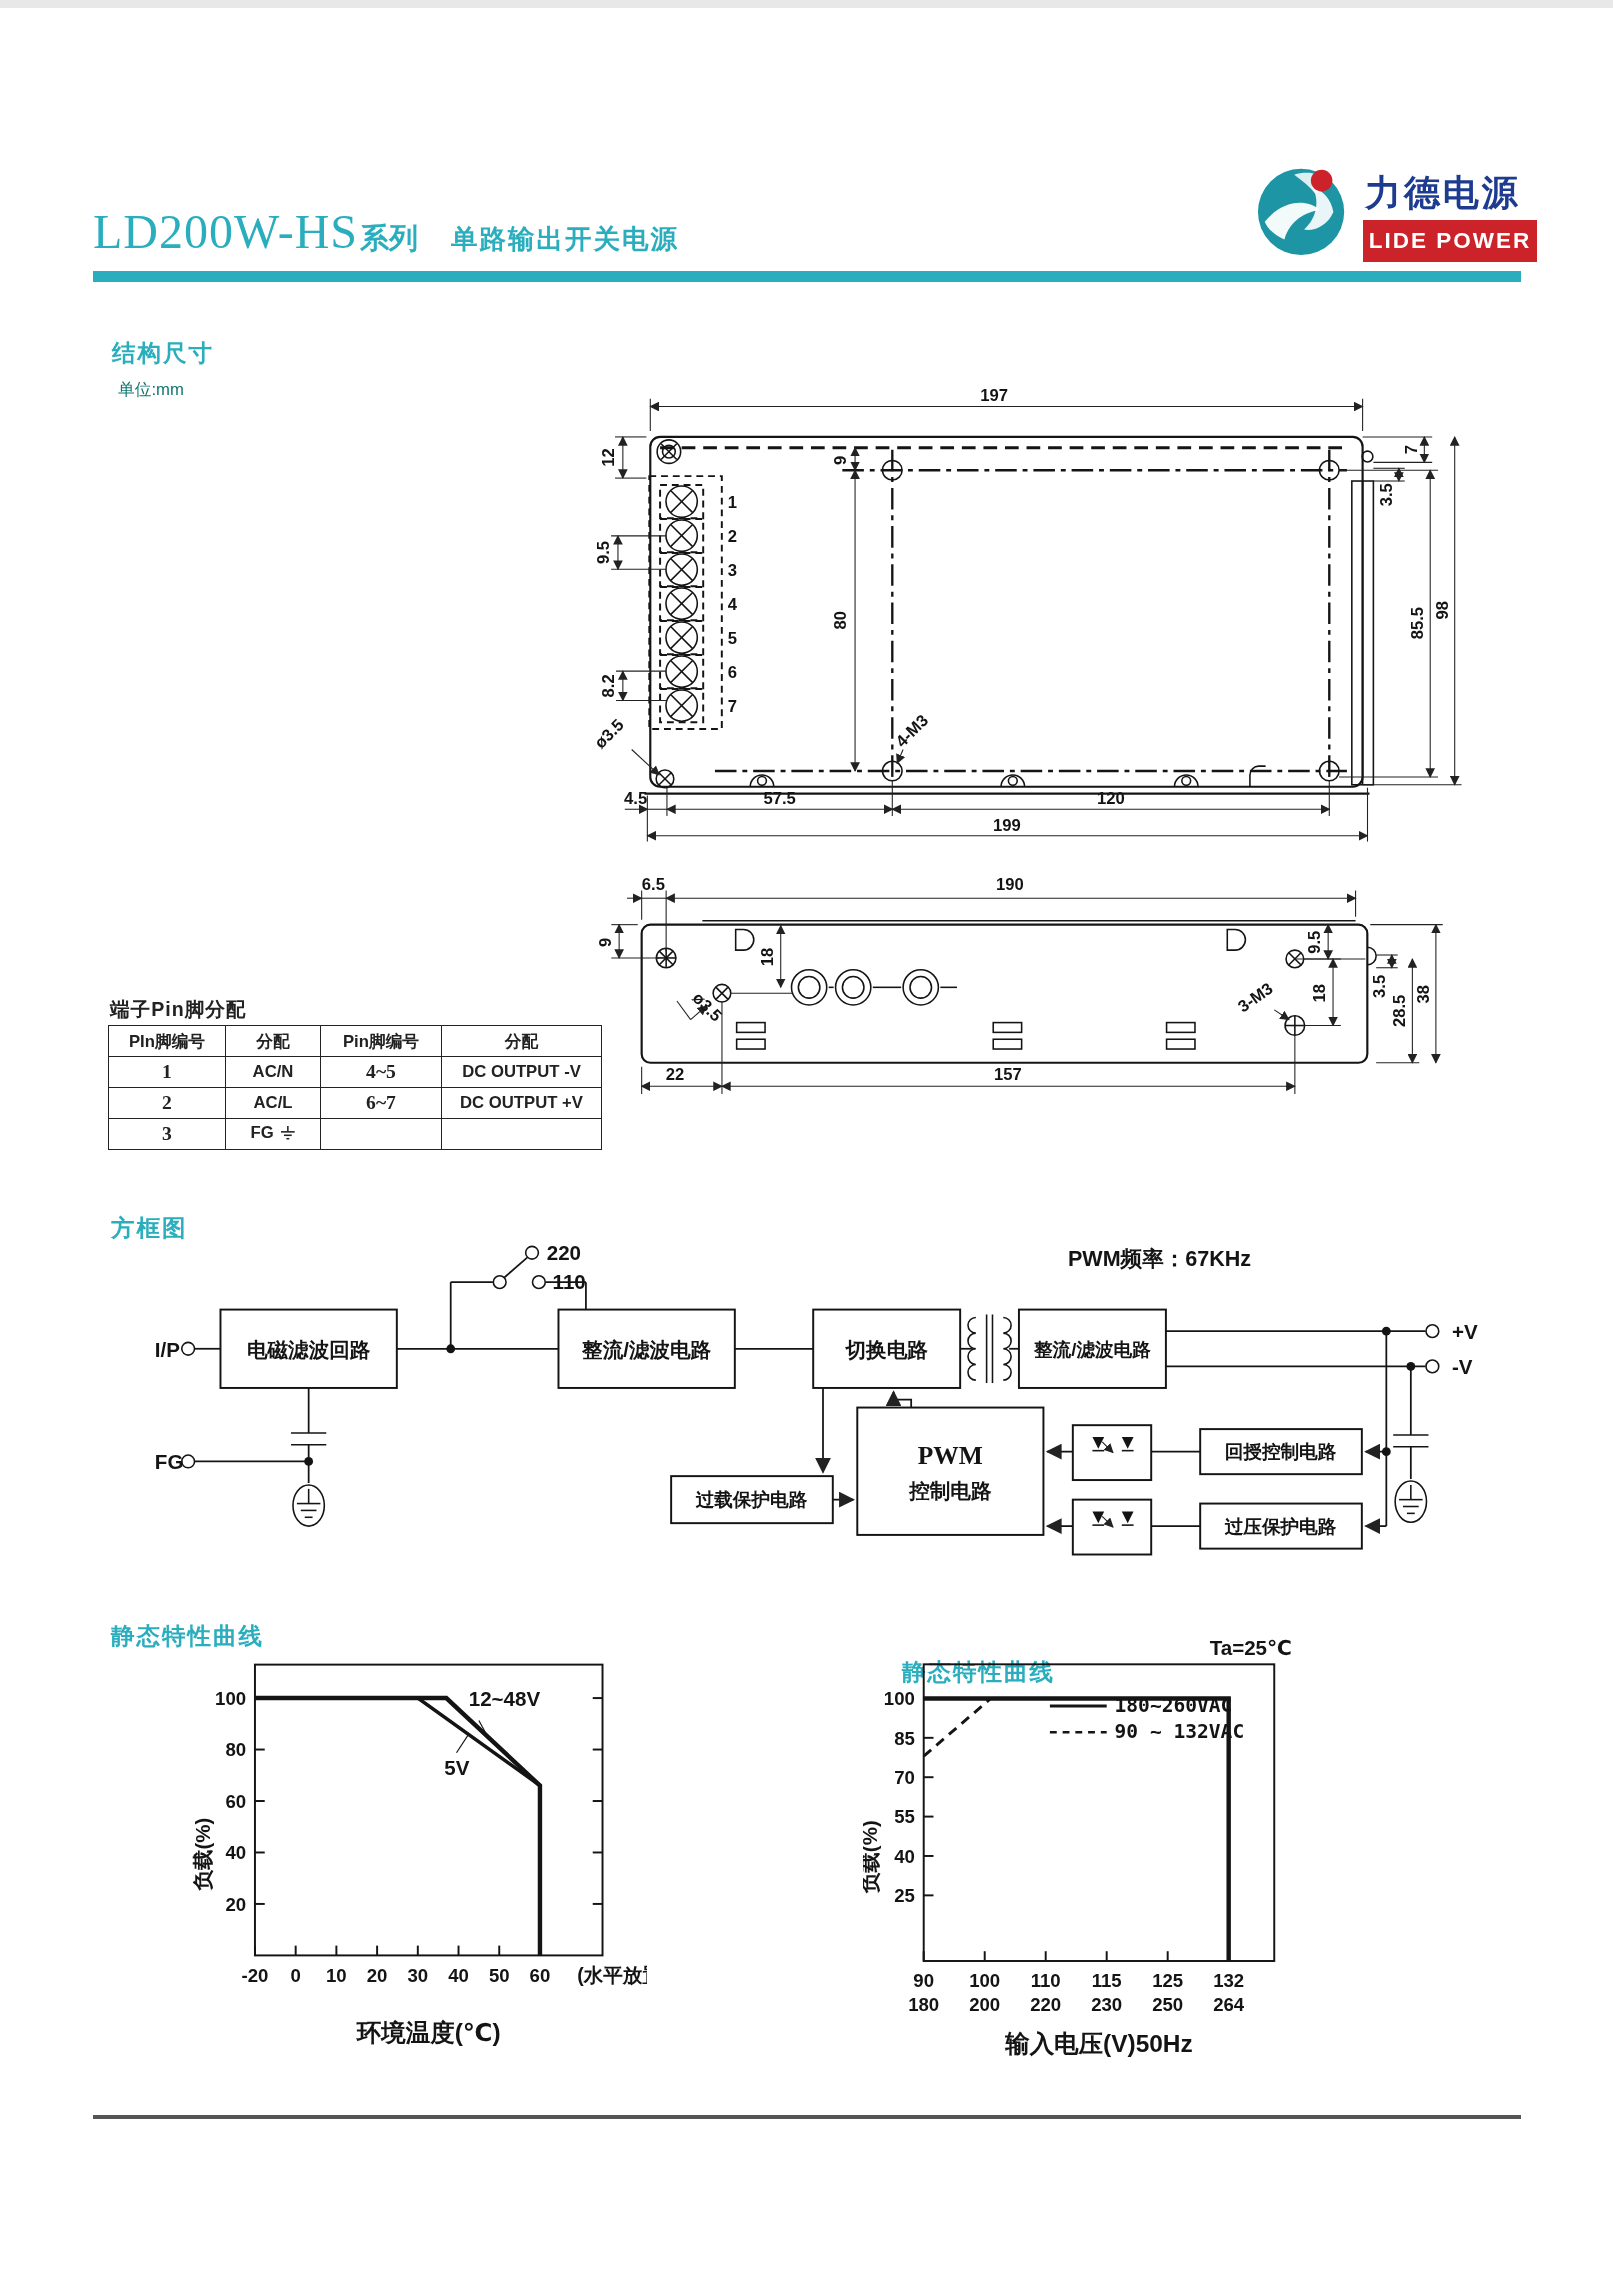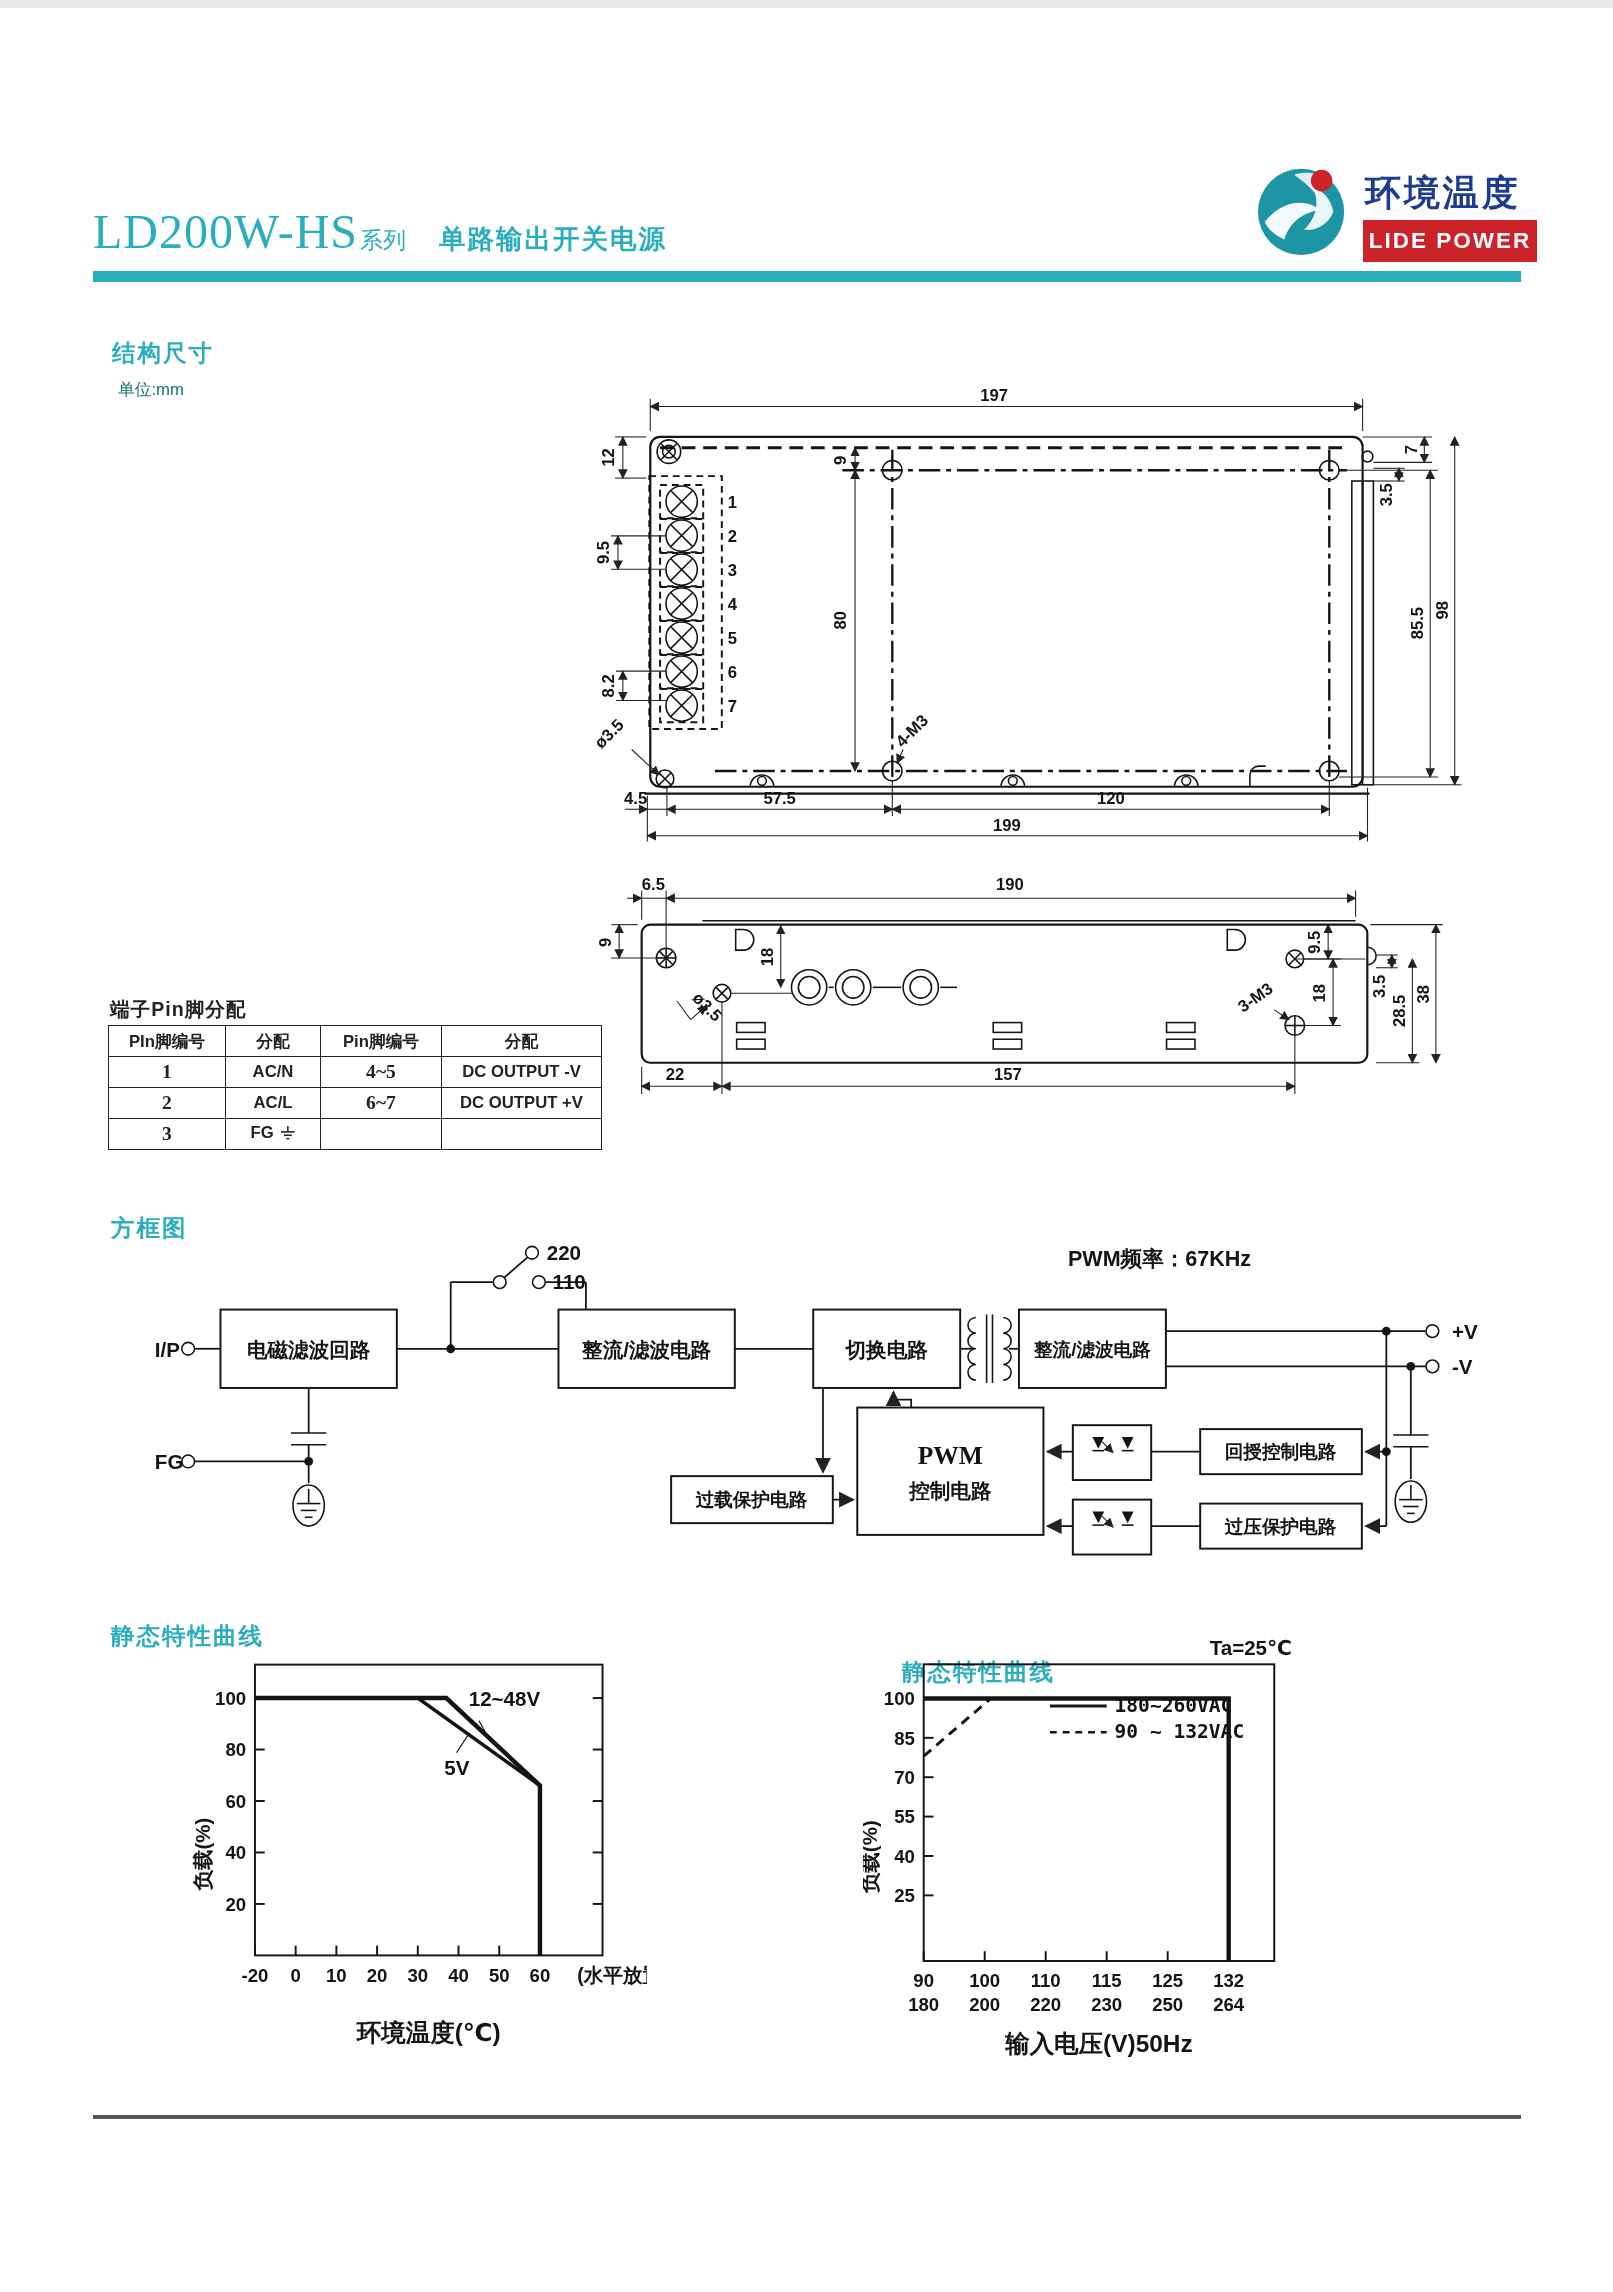--- a/index.html
+++ b/index.html
@@ -2,21 +2,21 @@
 <html style="--accent: #2aaebe; --logo-blue: #1d3c8f; --logo-red: #cc2229;"><head>
 <meta charset="utf-8">
 <style>
   html,body{margin:0;padding:0;background:#e8e8e8;}
   .page{position:relative;width:1613px;height:2293px;background:#ffffff;margin:8px auto;
         font-family:"Liberation Sans","DejaVu Sans",sans-serif;color:#1a1a1a;overflow:hidden;}
   .abs{position:absolute;}
   
   .title-row{left:93px;top:196px;display:flex;align-items:baseline;white-space:nowrap;}
   .model{font-family:"Liberation Serif","DejaVu Serif",serif;font-size:48px;color:var(--accent);letter-spacing:1px;}
-  .series{font-size:23px;font-weight:normal;color:var(--accent);margin-left:2px;}
+  .series{font-size:29px;font-weight:bold;color:var(--accent);margin-left:2px;}
   .subtitle{font-size:26.5px;font-weight:bold;color:var(--accent);margin-left:33px;letter-spacing:2px;}
   .accent-bar{left:93px;top:263px;width:1428px;height:10.8px;background:var(--accent);}
   .logo{left:1255px;top:153px;width:274px;height:104px;}
   .logo-cn{position:absolute;left:110px;top:7.8px;font-size:36px;font-weight:bold;color:var(--logo-blue);letter-spacing:2.9px;}
   .logo-en{position:absolute;left:108px;top:59px;width:174px;height:42px;background:var(--logo-red);color:#fff;
            font-size:22.5px;font-weight:bold;letter-spacing:2px;display:flex;align-items:center;justify-content:center;}
   .sec-h{font-size:23.5px;font-weight:bold;color:var(--accent);letter-spacing:2px;}
   .unit-note{font-size:16.7px;color:#0f766e;}
   
   .pin-title{left:110px;top:988px;font-size:19.6px;font-weight:bold;color:#222;letter-spacing:1px;}
@@ -52,21 +52,21 @@
   </div>
 
   <div class="abs logo">
     <svg width="98" height="98" viewBox="0 0 100 100">
       <circle cx="47" cy="52" r="44" fill="#1e95a4"></circle>
       <path d="M10,62 C28,40 52,38 66,50 C52,52 36,60 30,80 C21,76 13,70 10,62 Z" fill="#ffffff" opacity="0.95"></path>
       <path d="M58,26 C66,38 64,58 50,70 C60,72 74,66 80,52 C78,40 70,30 58,26 Z" fill="#ffffff" opacity="0.9"></path>
       <path d="M40,14 C52,10 66,12 74,20 L62,34 C56,26 48,20 40,14 Z" fill="#ffffff" opacity="0.85"></path>
       <circle cx="68" cy="20" r="11" fill="#cc2229"></circle>
     </svg>
-    <span class="logo-cn">环境温度</span>
+    <span class="logo-cn">力德电源</span>
     <span class="logo-en">LIDE POWER</span>
   </div>
 
   <div class="abs accent-bar"></div>
 
   <div class="abs sec-h" style="left:112px;top:329px">结构尺寸</div>
   <div class="abs unit-note" style="left:118px;top:370px">单位:mm</div>
 
   <svg class="abs" style="left:421px;top:377px" width="1117" height="485" viewBox="0 0 1140 495">
     <defs>

